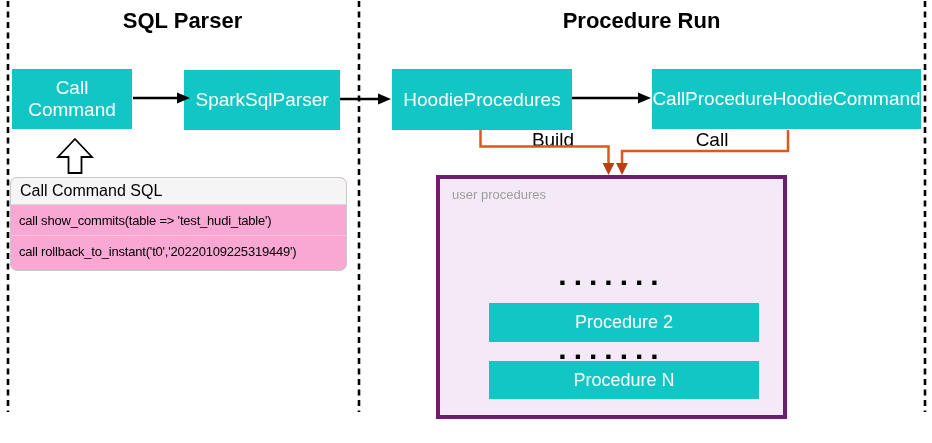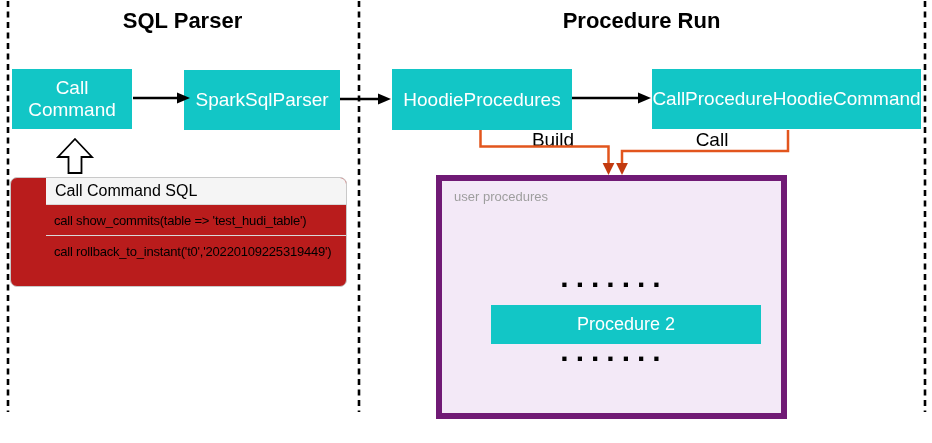--- a/index.html
+++ b/index.html
@@ -11,35 +11,35 @@
   .title-right { left:358px; width:567px; }
 
   .node { position:absolute; background:#12c6c6; color:#ffffff; display:flex;
           align-items:center; justify-content:center; text-align:center;
           font-size:19px; line-height:1.15; }
   .node-call-command { left:12px;  top:69px; width:120px; height:60px; padding:0 10px; }
   .node-spark        { left:184px; top:70px; width:156px; height:60px; }
   .node-hoodie       { left:392px; top:69px; width:180px; height:61px; }
   .node-callproc     { left:652px; top:69px; width:269px; height:60px; font-size:19px; }
 
-  .sql-box { position:absolute; left:10px; top:177px; width:337px; height:110px;
-             border:1px solid #c9c9c9; border-radius:7px; overflow:hidden; background:#b91c1c;padding-left:35px; }
+  .sql-box { position:absolute; left:10px; top:177px; width:337px; height:94px;
+             border:1px solid #c9c9c9; border-radius:7px; overflow:hidden; background:#f9a8d4; }
   .sql-header { height:27px; background:#f5f5f5; border-bottom:1px solid #d9d9d9;
                 font-size:16px; color:#000; display:flex; align-items:center; padding-left:9px; }
   .sql-row { height:31px; display:flex; align-items:center; padding-left:8px;
              font-size:13px; letter-spacing:-0.2px; color:#000; border-bottom:1px solid #d9d9d9; }
   .sql-row:last-child { border-bottom:none; }
 
   .edge-label { position:absolute; top:129px; width:90px; height:18px; text-align:center;
                 font-size:19px; color:#000; background:transparent; }
   .edge-label.build { left:508px; }
   .edge-label.call  { left:667px; }
 
   .pink-box { position:absolute; left:436px; top:175px; width:351px; height:244px;
-              background:#f3e9f7; border:6px solid #701a75; }
+              background:#f3e9f7; border:4px solid #701a75; }
   .up-label { position:absolute; left:12px; top:8px; font-size:13px; color:#9e9e9e; }
   .proc { position:absolute; left:49px; width:270px; background:#12c6c6; color:#fff;
           display:flex; align-items:center; justify-content:center; font-size:18px; }
   .proc-1 { top:37px;  height:40px; }
   .proc-2 { top:108px; height:39px;margin-top:16px; }
   .proc-n { top:182px; height:38px; }
   .dots { position:absolute; left:0; width:372px; height:24px; display:flex;
           align-items:center; justify-content:center; font-weight:bold; font-size:30px;
           letter-spacing:7px; color:#000; line-height:0; transform:translateX(-14px); }
   .dots-1 { top:84px; }
@@ -67,20 +67,21 @@
   </div>
 
   <div class="edge-label build">Build</div>
   <div class="edge-label call">Call</div>
 
   <div class="pink-box">
     <div class="up-label">user procedures</div>
     <div class="dots dots-1">.......</div>
     <div class="proc proc-2">Procedure 2</div>
     <div class="dots dots-2">.......</div>
+    <div class="proc proc-n">Procedure N</div>
   </div>
 
   <svg class="overlay" viewBox="0 0 932 443" xmlns="http://www.w3.org/2000/svg">
 
     <g>
       <line x1="8" y1="1" x2="8" y2="412" stroke="#000" stroke-width="2.6" stroke-dasharray="6 4.5"></line>
     </g>
     <g>
       <line x1="359" y1="1" x2="359" y2="412" stroke="#000" stroke-width="2.6" stroke-dasharray="6 4.5"></line>
     </g>

